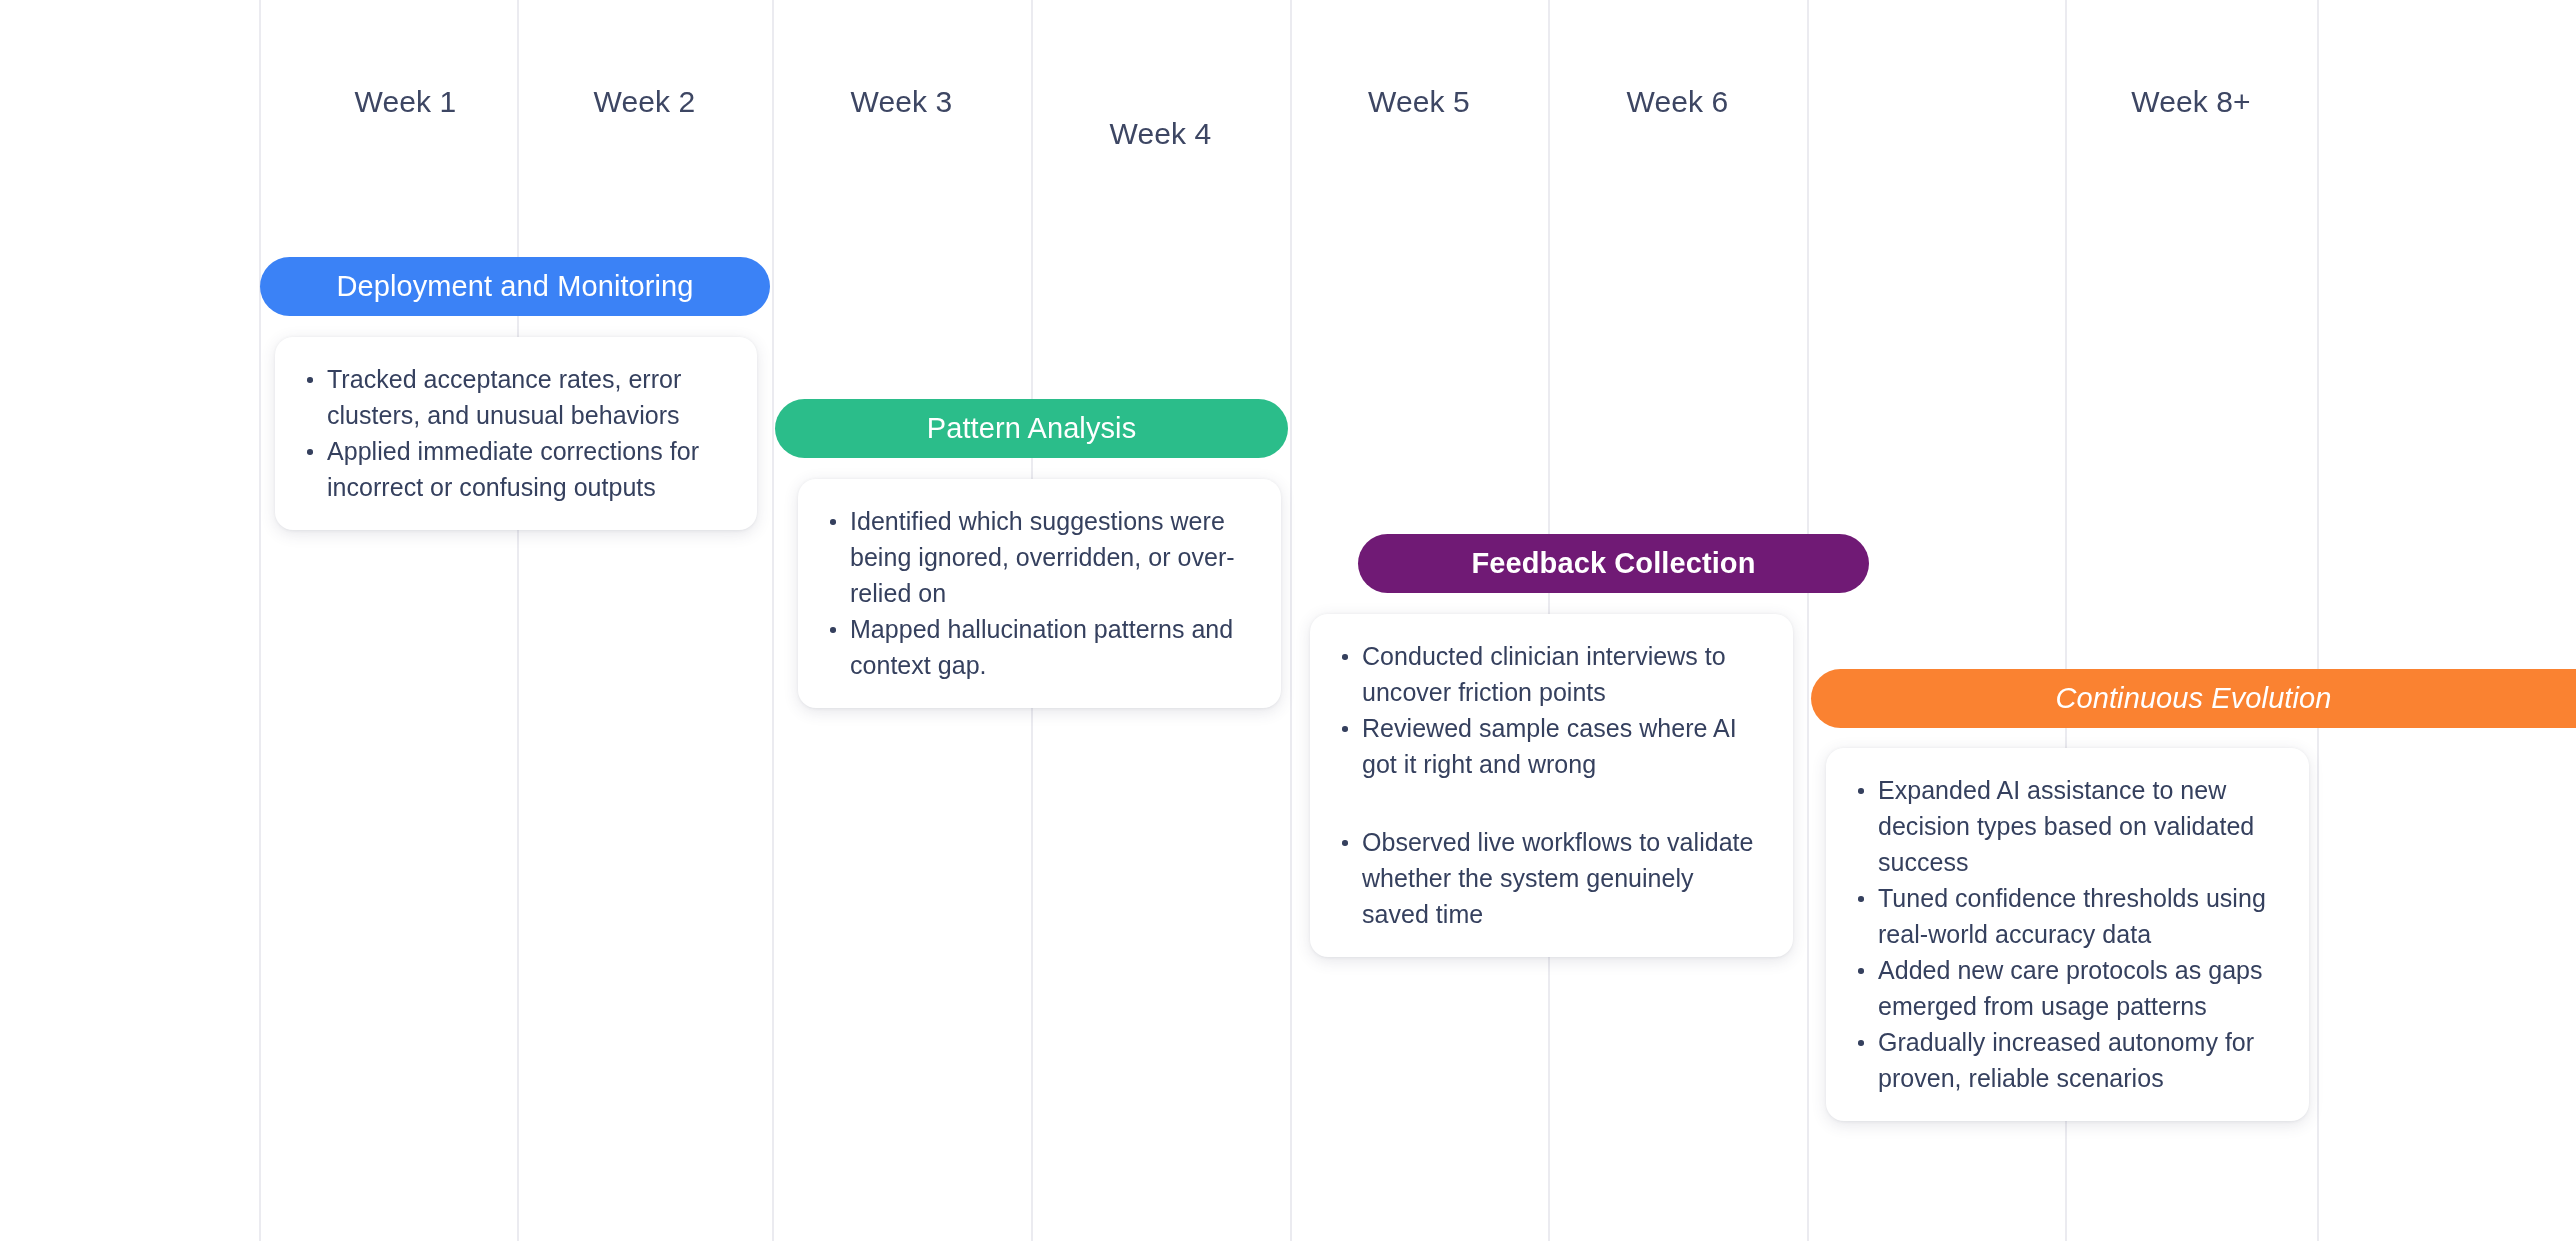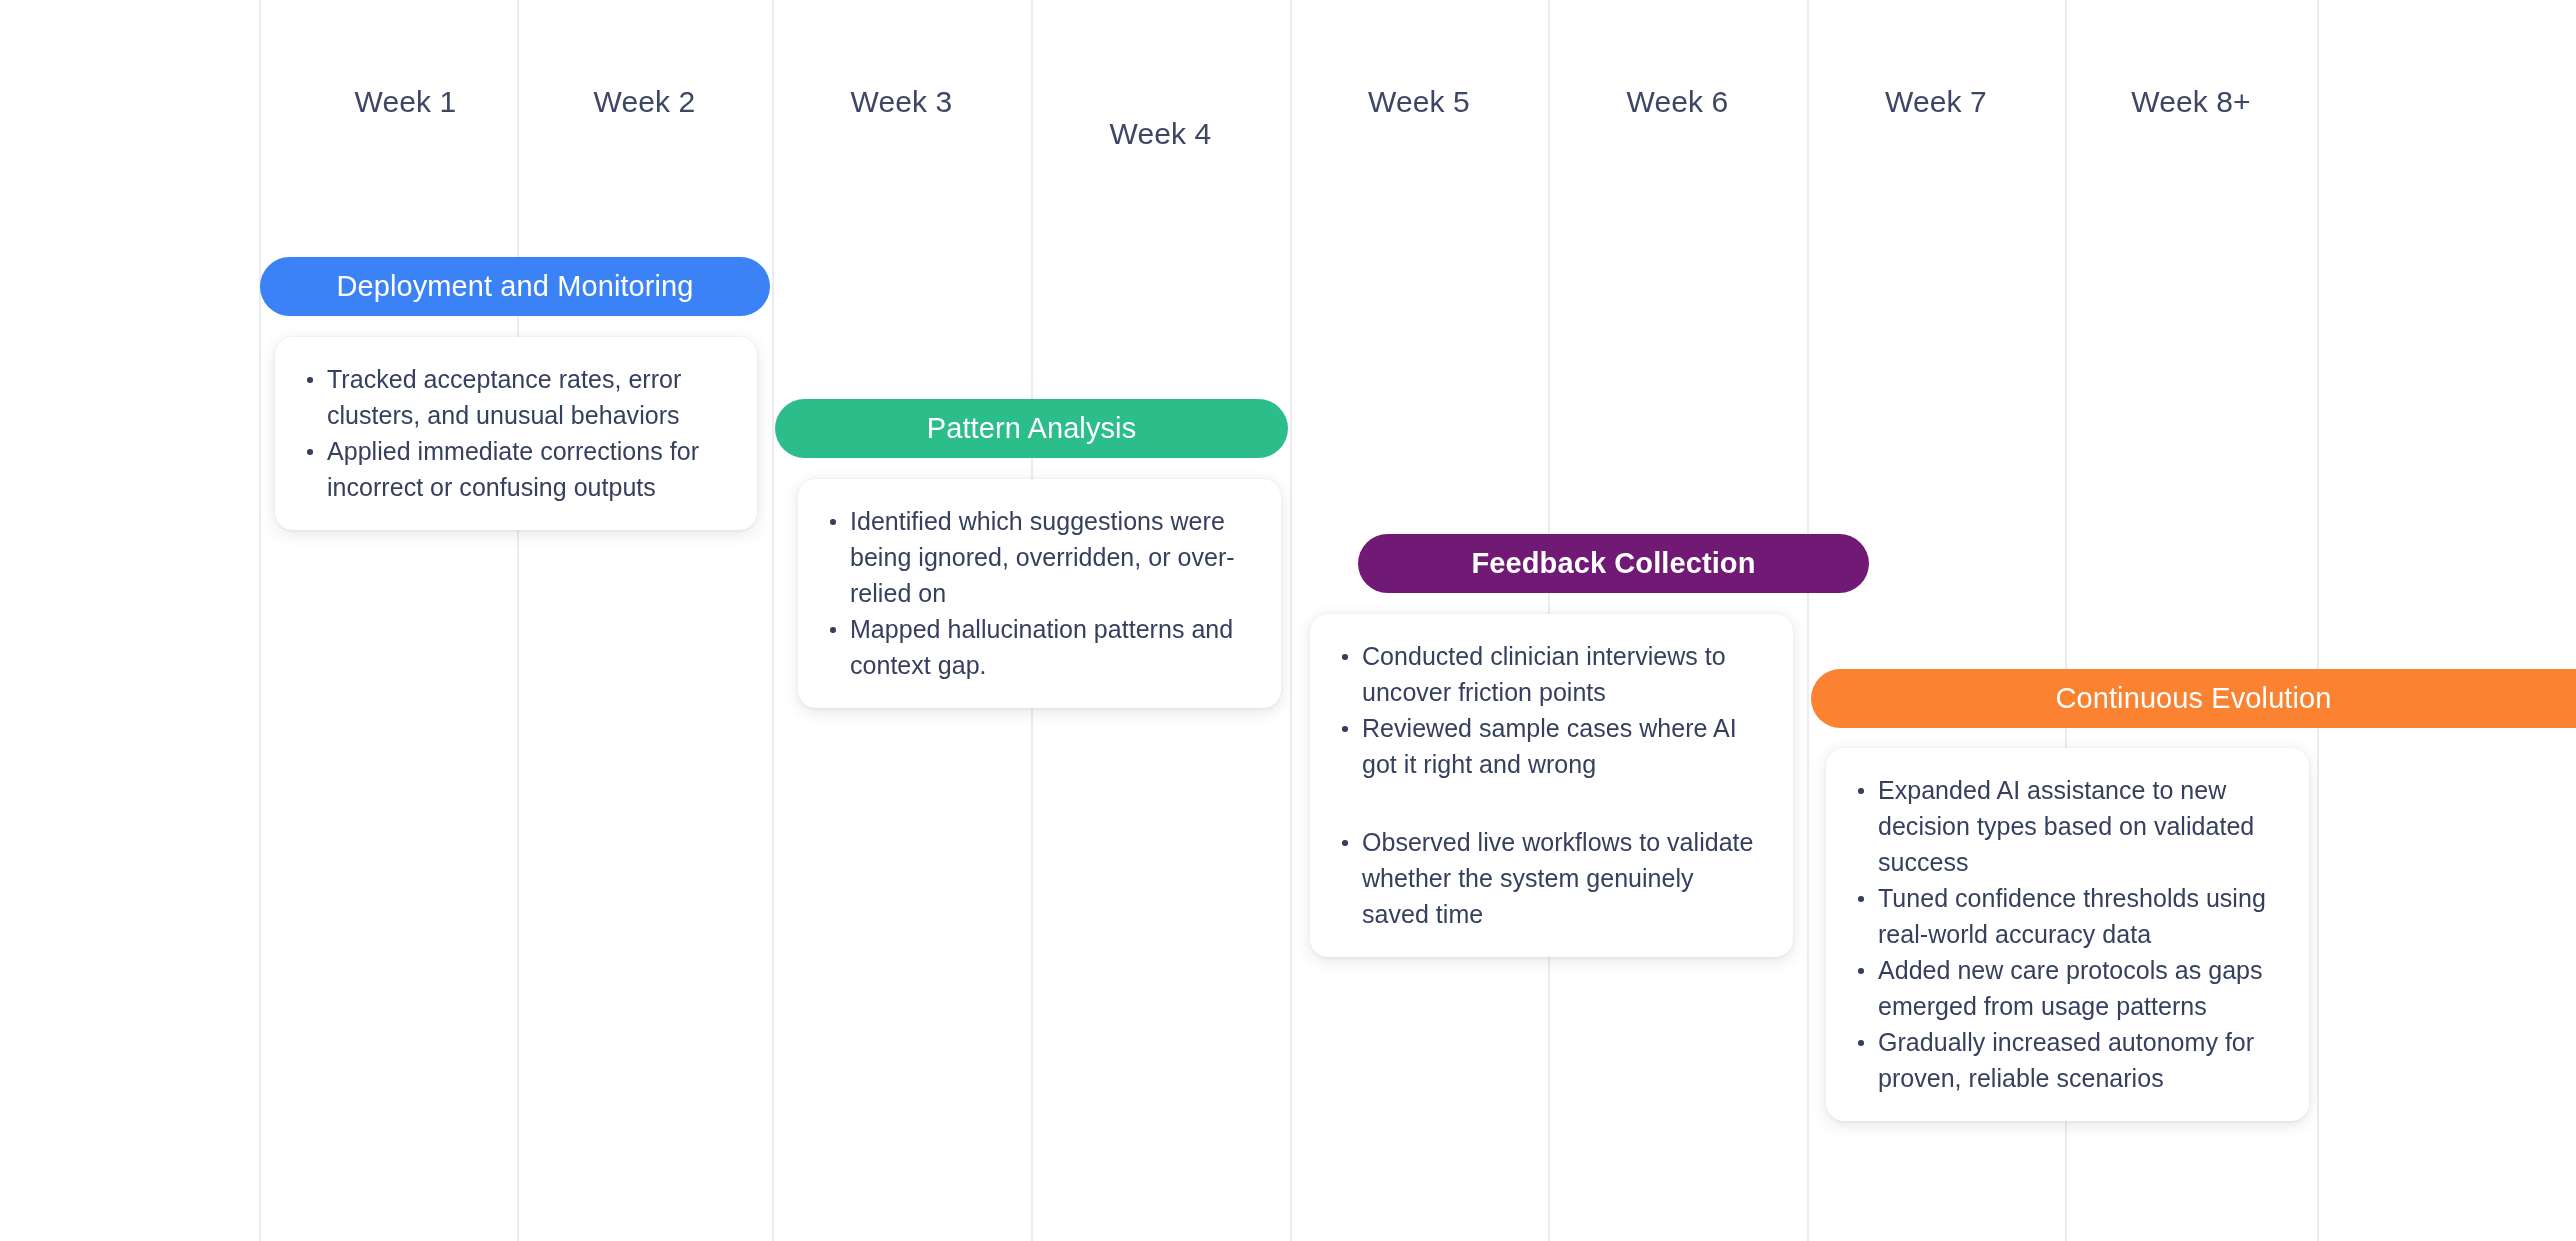--- a/index.html
+++ b/index.html
@@ -74,20 +74,21 @@
     color: #ffffff;
     font-size: 29px;
     font-weight: 400;
     letter-spacing: 0.1px;
     white-space: nowrap;
     z-index: 4;
   }
   .phase-bar.clipped-right {
     border-top-right-radius: 0;
     border-bottom-right-radius: 0;
+    font-style: italic;
   }
 
   .phase-card {
     position: absolute;
     background: #ffffff;
     border-radius: 18px;
     box-shadow: 0 3.5px 15.4px rgba(60, 64, 90, 0.13),
                 0 0.7px 2.8px rgba(60, 64, 90, 0.07);
     padding: 24px 28px 25px 28px;
     z-index: 3;
@@ -146,23 +147,20 @@
       </div>
       <div class="week-cell" style="left: 1031px; width: 259px; margin-top: 32px;">
         <span class="week-label" style="color: rgb(61, 70, 99);">Week 4</span>
       </div>
       <div class="week-cell" style="left: 1290px; width: 258px;">
         <span class="week-label" style="color: rgb(61, 70, 99);">Week 5</span>
       </div>
       <div class="week-cell" style="left: 1548px; width: 259px;">
         <span class="week-label" style="color: rgb(61, 70, 99);">Week 6</span>
       </div>
-      <div class="week-cell" style="left: 1807px; width: 258px;">
-        <span class="week-label" style="color: rgb(61, 70, 99);">Week 7</span>
-      </div>
       <div class="week-cell" style="left: 2065px; width: 252px;">
         <span class="week-label" style="color: rgb(61, 70, 99);">Week 8+</span>
       </div>
     </div>
 
   <div id="phases-layer">
       <div class="phase">
         <div class="phase-bar" style="left: 260px; top: 257px; width: 510px; background: rgb(59, 130, 246);">
           <span>Deployment and Monitoring</span>
         </div>

